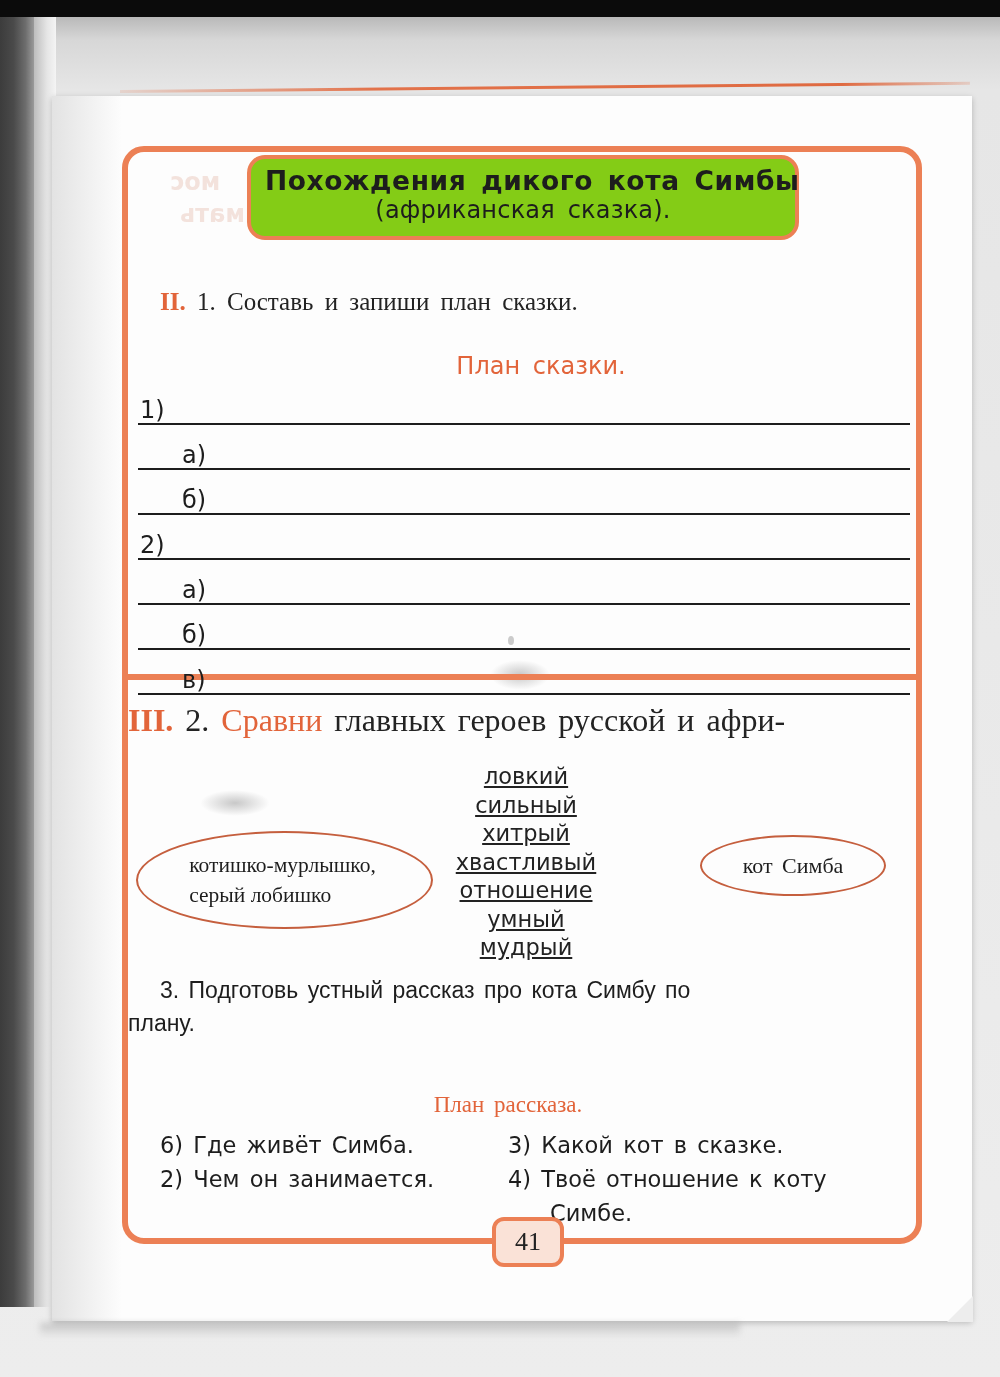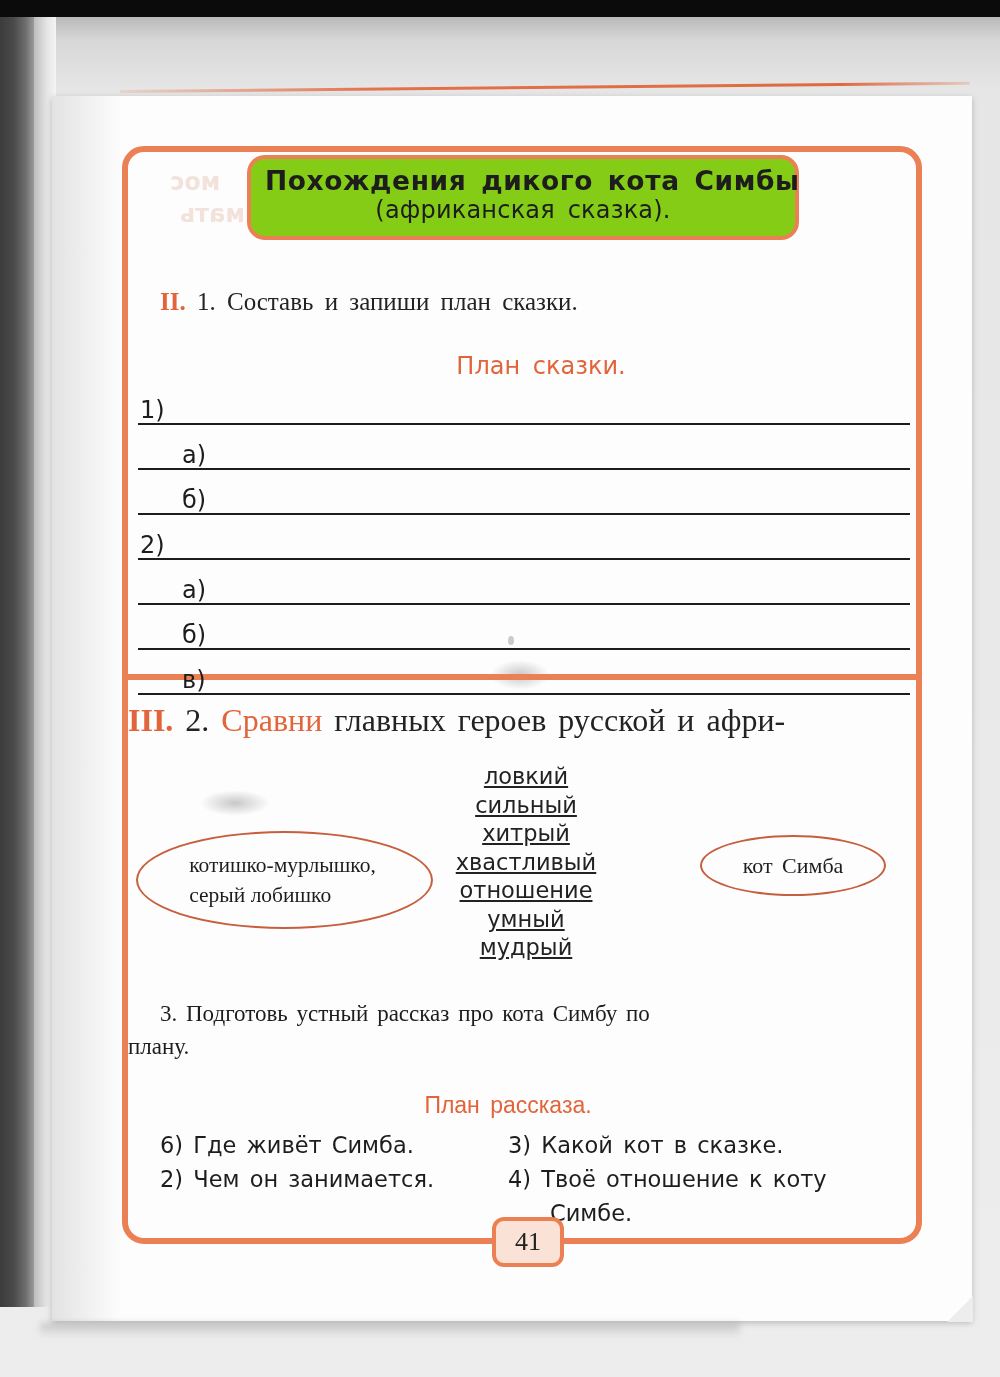--- a/index.html
+++ b/index.html
@@ -256,35 +256,35 @@
     width: 186px;
     height: 61px;
     font-size: 22px;
     word-spacing: 4px;
   }
 
   
   .task4-block {
     position: absolute;
     left: 128px;
-    top: 998px;
+    top: 974px;
     width: 790px;
-    font-family: Liberation Serif, serif;
+    font-family: Liberation Sans, sans-serif;
     font-size: 23px;
     line-height: 1.42;
     color: #1d1d1d;
     word-spacing: 3px;
   }
   .task4-block .indent { padding-left: 32px; }
 
   .plan-rasskaza {
     position: absolute;
     left: 0; top: 1092px; width: 1000px;
     text-align: center;
-    font-family: Liberation Sans, sans-serif;
+    font-family: Liberation Serif, serif;
     font-size: 23px;
     color: #e2643a;
     word-spacing: 4px;
   }
   .plan-rasskaza span { padding-left: 16px; }
 
   .story-plan {
     position: absolute;
     left: 160px;
     top: 1128px;

